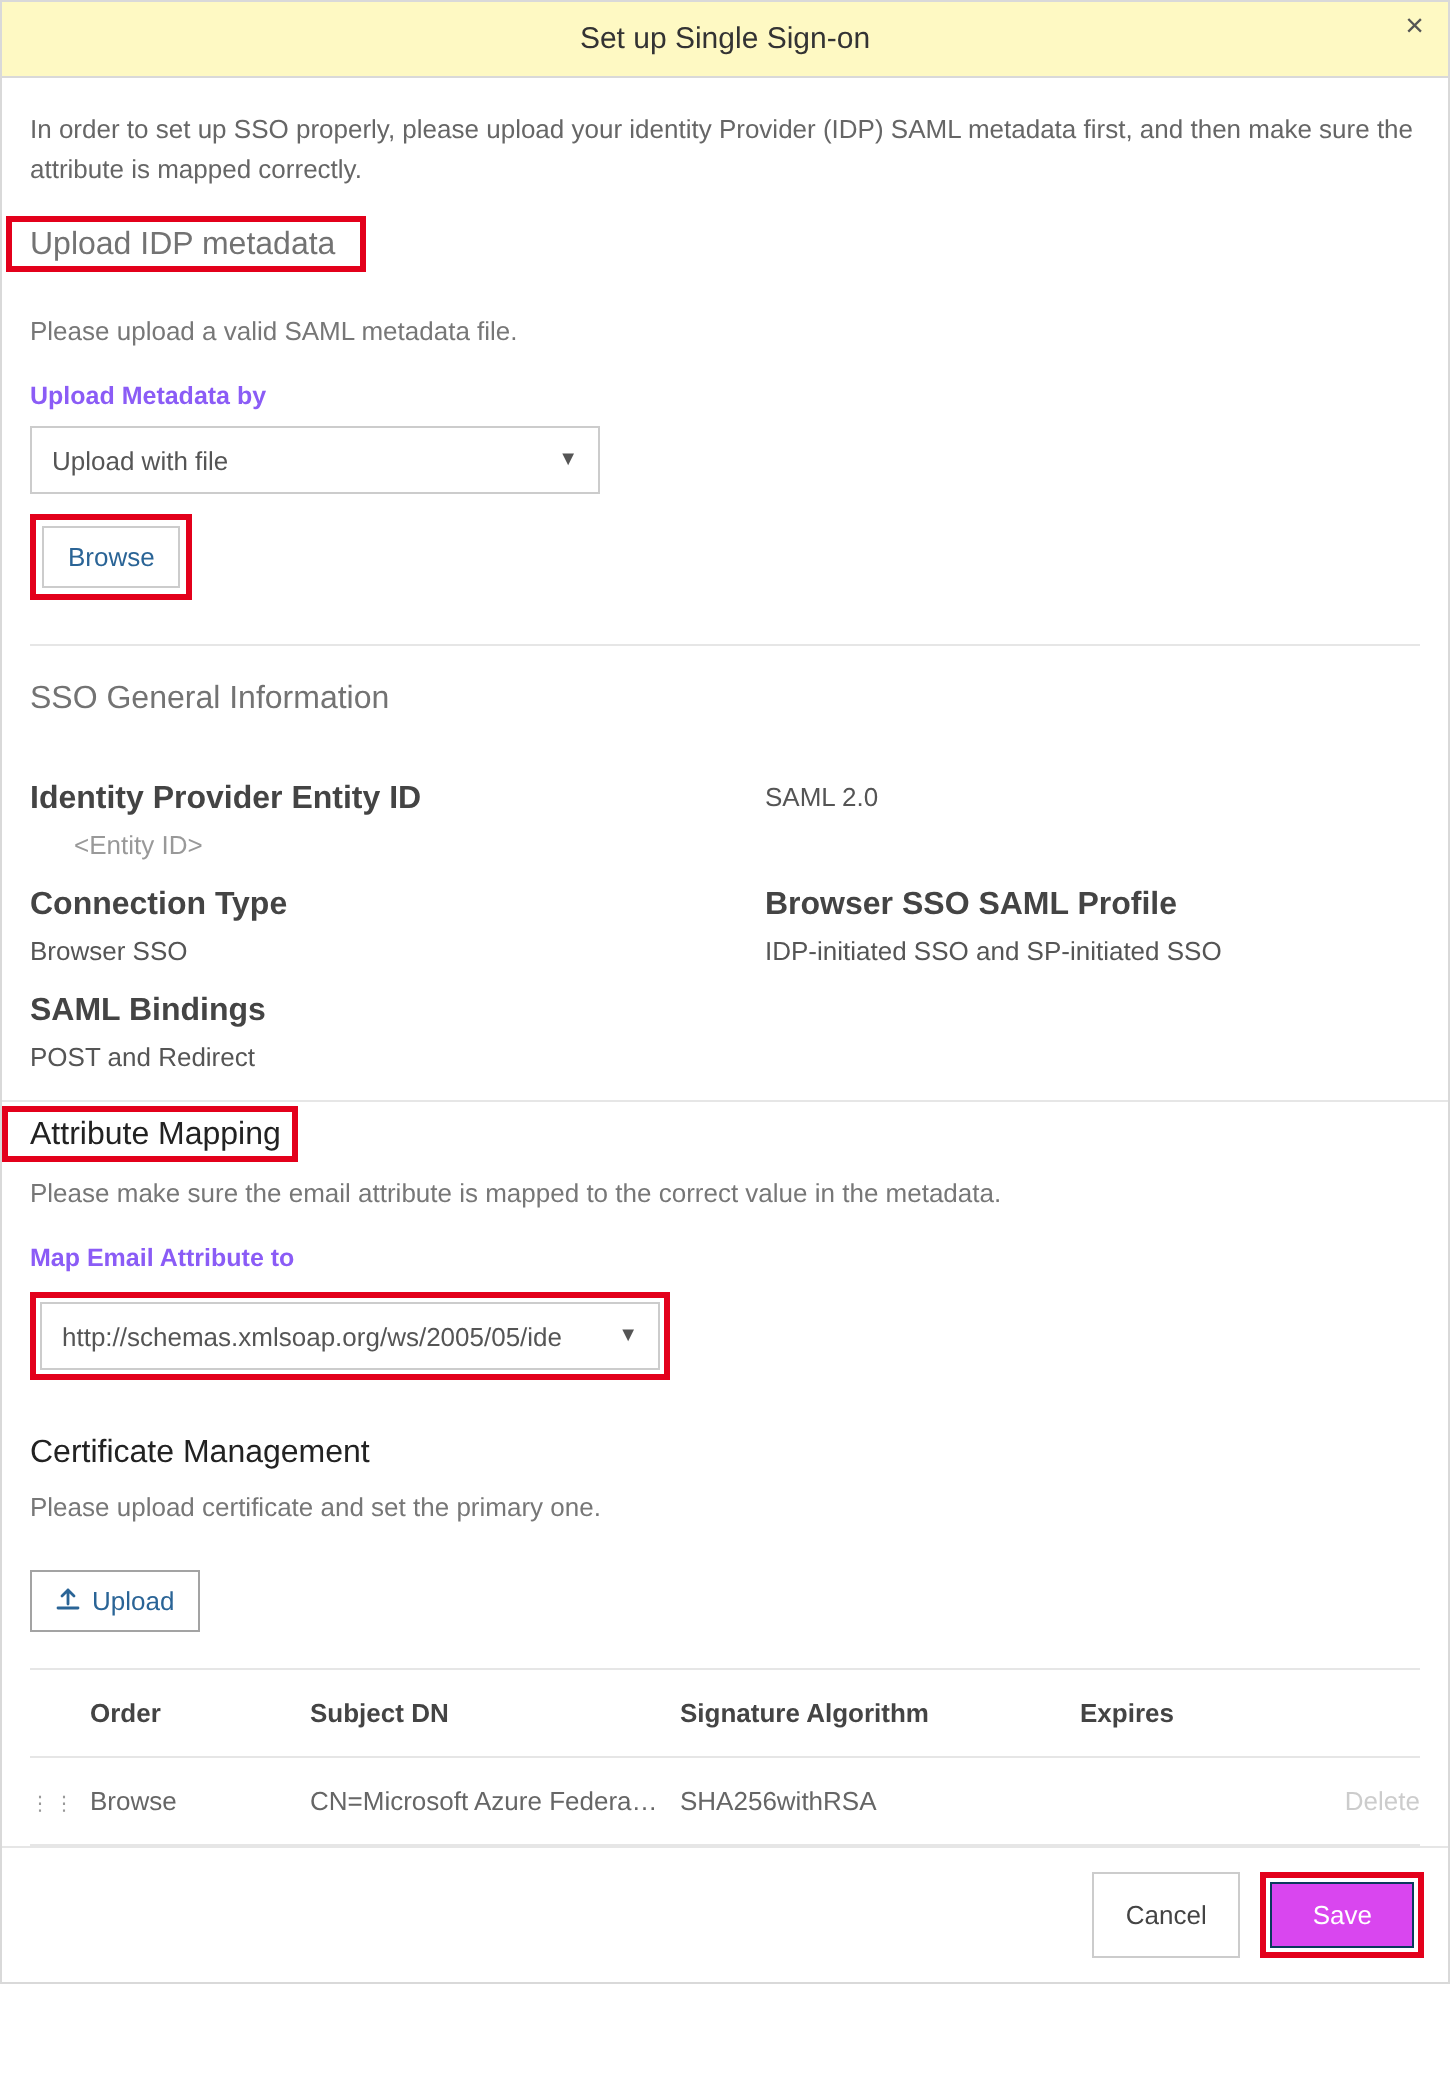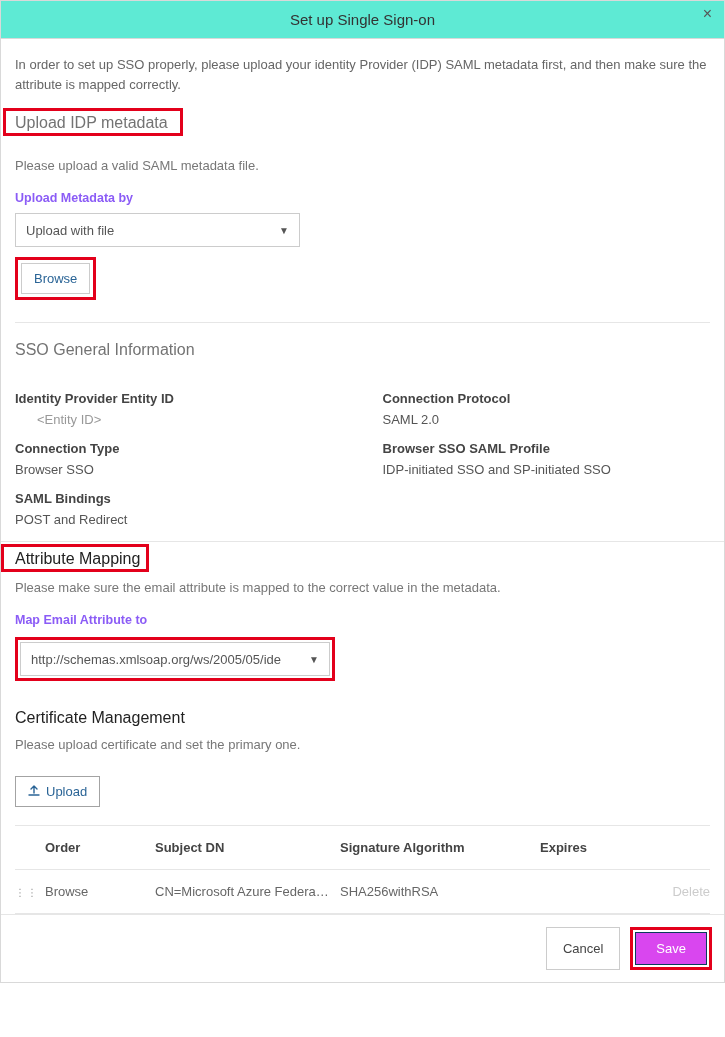--- a/index.html
+++ b/index.html
@@ -11,21 +11,21 @@
     color: #333;
     font-size: 13px;
   }
   .dialog {
     width: 725px;
     border: 1px solid #d9d9d9;
     position: relative;
   }
   .dialog-header {
     border-bottom: 1px solid #d9d9d9;
-    background: #5eead4;
+    background: #fef9c3;
     position: relative;
     text-align: center;
     padding: 10px 0;
   }
   .dialog-title {
     font-size: 15px;
     color: #333;
     font-weight: 400;
   }
   .dialog-close {
@@ -105,21 +105,21 @@
     column-gap: 40px;
     row-gap: 0;
     margin-top: 6px;
   }
   .info-block {
     margin-bottom: 14px;
   }
   .info-label {
     font-weight: bold;
     color: #444;
-    font-size: 13px;
+    font-size: 16px;
     margin-bottom: 6px;
   }
   .info-value {
     color: #555;
     font-size: 13px;
   }
   .info-value-muted {
     color: #999;
     padding-left: 22px;
   }
@@ -283,21 +283,20 @@
 
     
     <h3 class="section-heading" style="margin-top:0;">SSO General Information</h3>
 
     <div class="info-grid">
       <div class="info-block">
         <div class="info-label">Identity Provider Entity ID</div>
         <div class="info-value info-value-muted">&lt;Entity ID&gt;</div>
       </div>
       <div class="info-block">
-        <div class="info-label">Connection Protocol</div>
         <div class="info-value">SAML 2.0</div>
       </div>
       <div class="info-block">
         <div class="info-label">Connection Type</div>
         <div class="info-value">Browser SSO</div>
       </div>
       <div class="info-block">
         <div class="info-label">Browser SSO SAML Profile</div>
         <div class="info-value">IDP-initiated SSO and SP-initiated SSO</div>
       </div>

